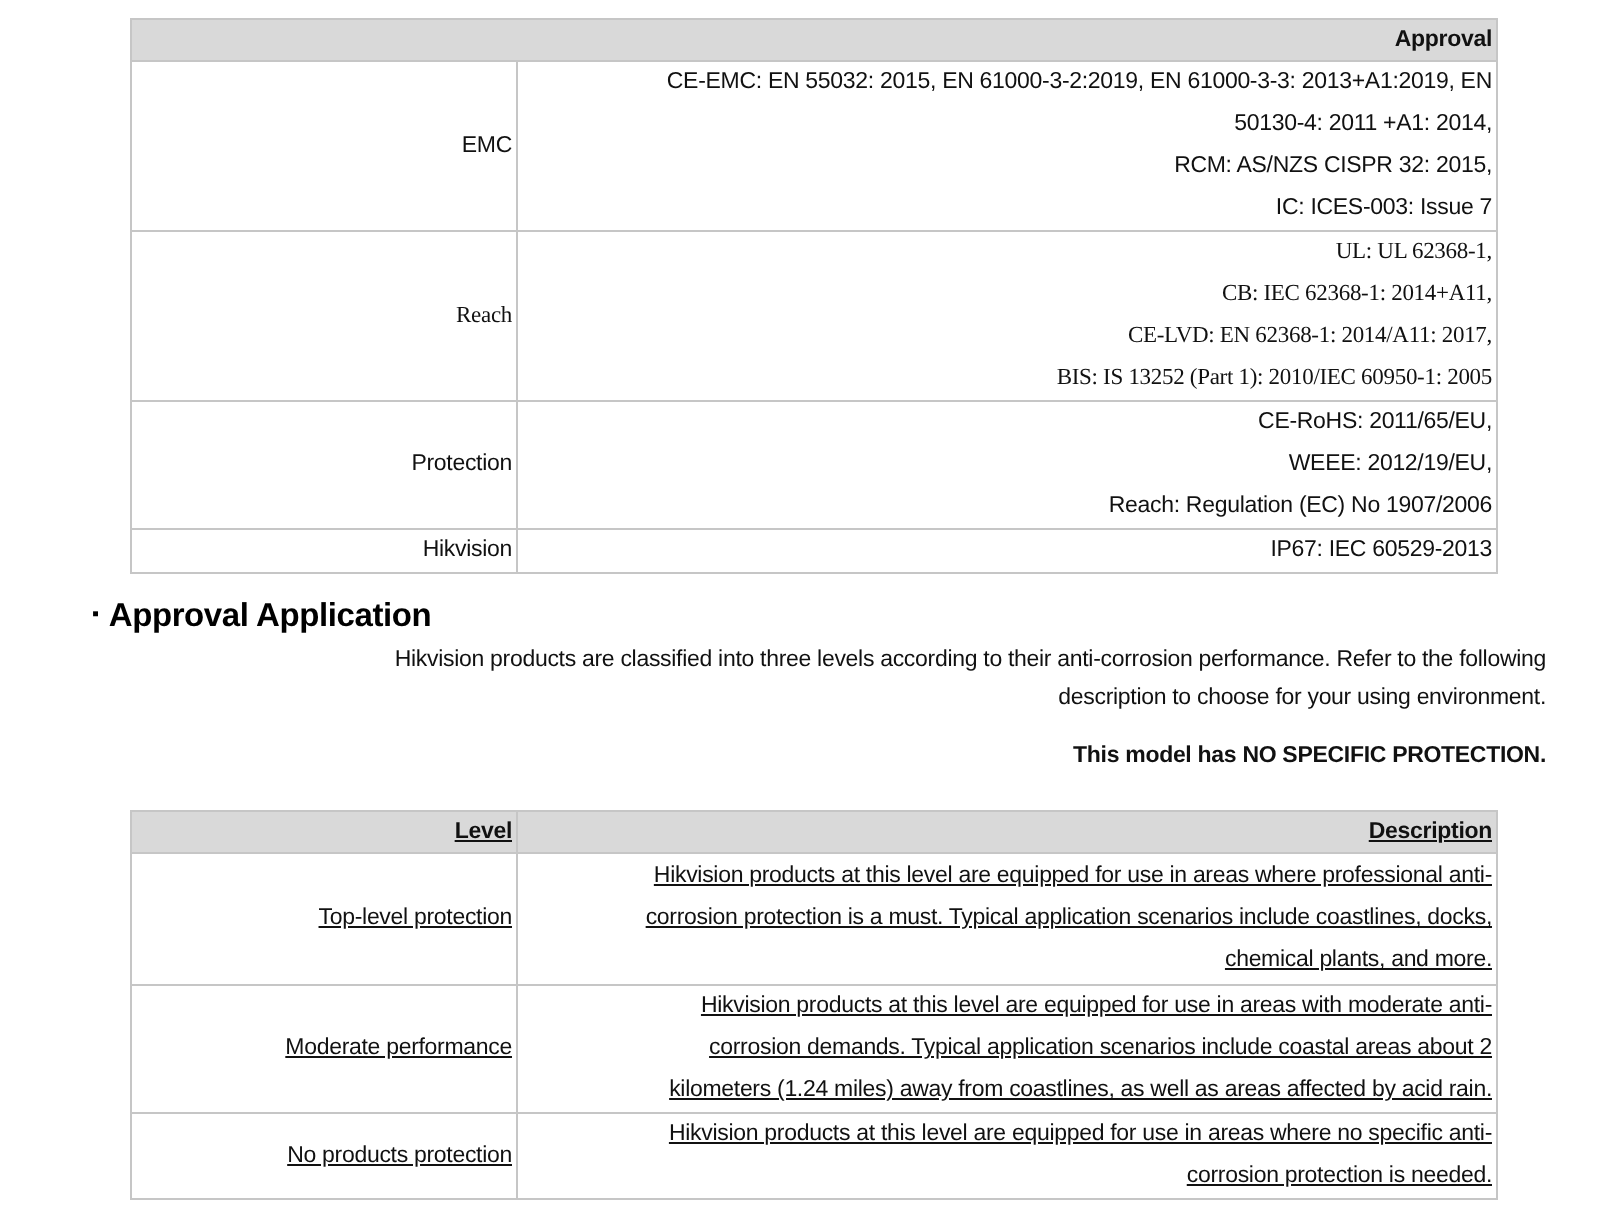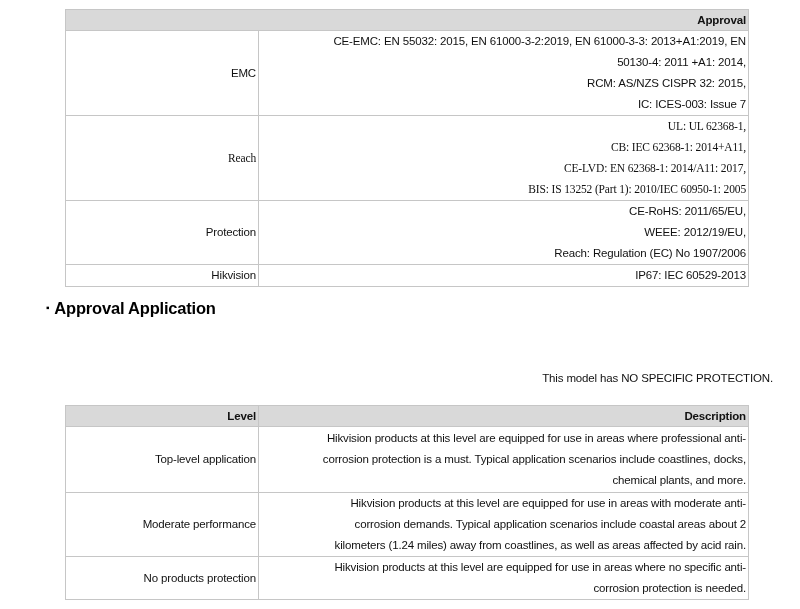--- a/index.html
+++ b/index.html
@@ -40,21 +40,21 @@
   table.spec tr.hdr td {
     background: #d9d9d9;
     font-weight: bold;
     height: 20px;
     line-height: 20px;
   }
   td.val, td.desc {
     white-space: pre-line;
   }
   #approval-table { top: 9px; }
-  #level-table    { top: 405px; }
+  #level-table    { top: 405px; text-decoration: underline; }
   tr.r-emc td    { height: 84px; padding-left: 31px; }
   tr.r-safe td   { height: 82px; font-family: Liberation Serif, serif; }
   tr.r-env td    { height: 62px; margin-left: 15px; }
   tr.r-prot td   { height: 21px; }
   tr.r-top td    { height: 65px; }
   tr.r-mod td    { height: 63px; }
   tr.r-nosp td   { height: 42px; }
 
   .section-heading {
     position: absolute;
@@ -85,20 +85,21 @@
     color: #111111;
   }
   .note {
     position: absolute;
     left: 53px;
     top: 372px;
     width: 720px;
     font-size: 11.5px;
     letter-spacing: -0.15px;
     color: #111111;
+    font-weight: bold;
   }
 </style>
 </head>
 <body>
 
 <div class="page">
 
   <table class="spec" id="approval-table">
     <colgroup>
         <col style="width:193px">
@@ -133,35 +134,37 @@
       <td class="val">IP67: IEC 60529-2013</td>
     </tr>
   </tbody>
     </table>
 
   <div class="section-heading">
     <span class="bullet">▪</span>
     <span>Approval Application</span>
   </div>
 
+  <div class="intro">Hikvision products are classified into three levels according to their anti-corrosion performance. Refer to the following
+description to choose for your using environment.</div>
 
   <div class="note">This model has NO SPECIFIC PROTECTION.</div>
 
   <table class="spec" id="level-table">
     <colgroup>
         <col style="width:193px">
         <col style="width:490px">
       </colgroup>
     <tbody>
         <tr class="hdr">
       <td>Level</td>
       <td>Description</td>
     </tr>
     <tr class="r-top">
-      <td class="lbl">Top-level application</td>
+      <td class="lbl">Top-level protection</td>
       <td class="desc">Hikvision products at this level are equipped for use in areas where professional anti-
 corrosion protection is a must. Typical application scenarios include coastlines, docks,
 chemical plants, and more.</td>
     </tr>
     <tr class="r-mod">
       <td class="lbl">Moderate performance</td>
       <td class="desc">Hikvision products at this level are equipped for use in areas with moderate anti-
 corrosion demands. Typical application scenarios include coastal areas about 2
 kilometers (1.24 miles) away from coastlines, as well as areas affected by acid rain.</td>
     </tr>

